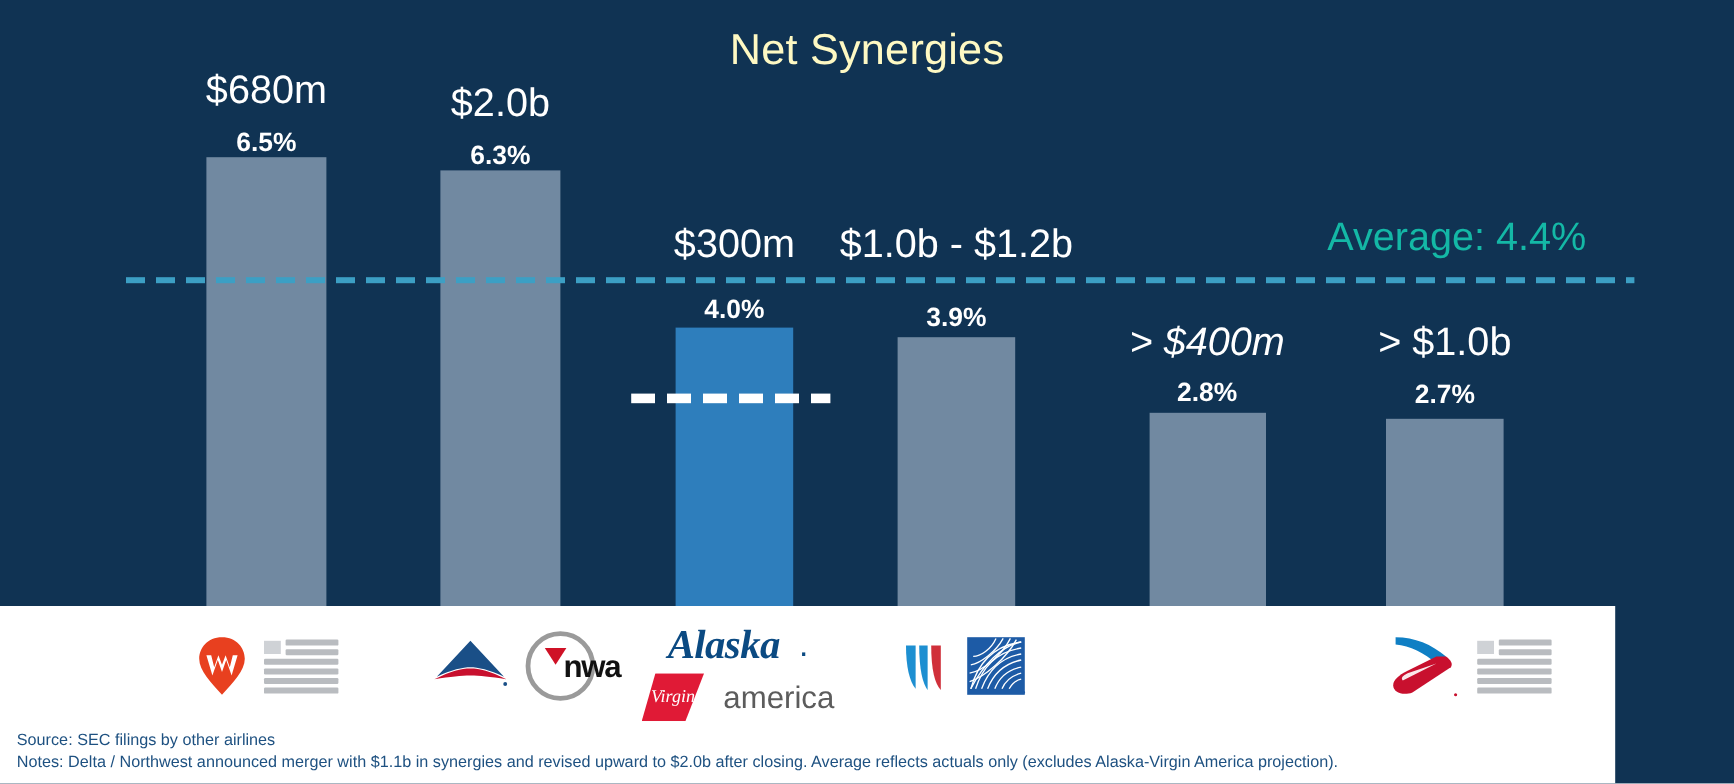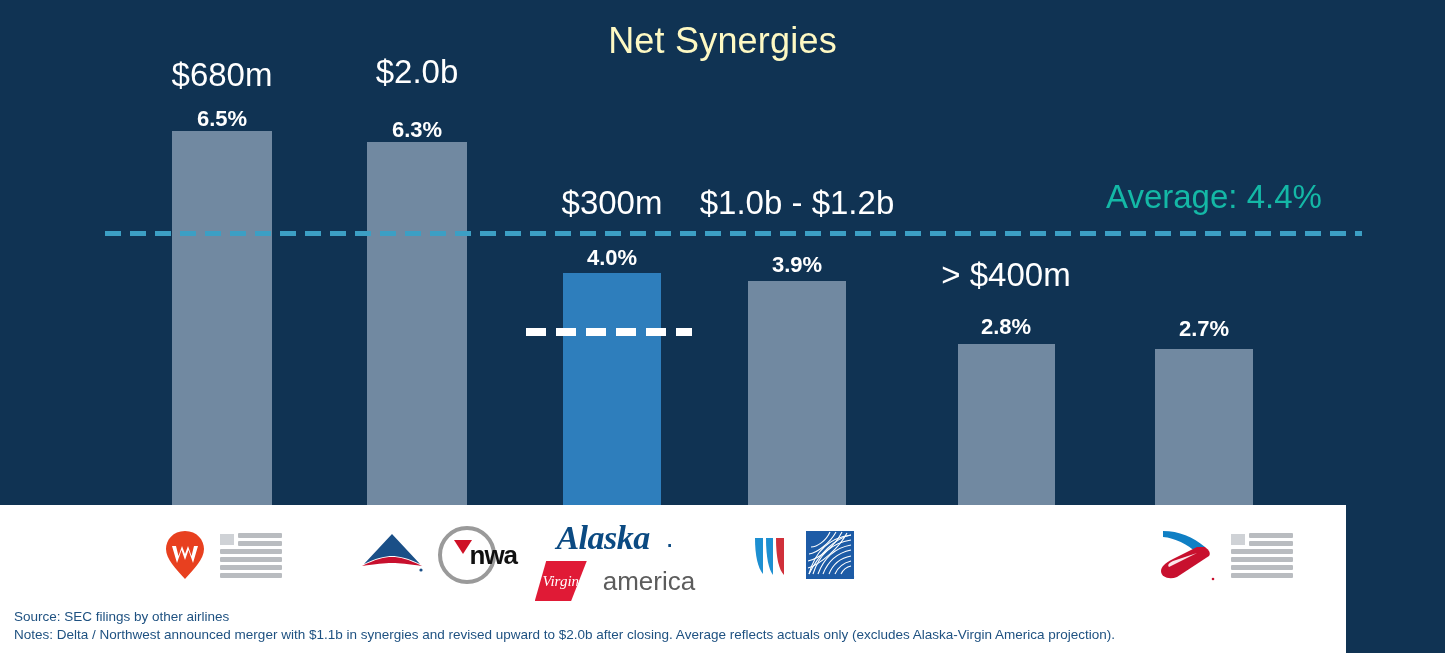--- a/index.html
+++ b/index.html
@@ -185,36 +185,37 @@
 
   <div id="chart-title">Net Synergies</div>
 
   <div id="plot-area">
 
     <div class="bar" style="left:172px; width:100px; height:374px;"></div>
     <div class="bar-value" style="left:122px; top:56px; width:200px;">$680m</div>
     <div class="bar-pct" style="left:132px; top:106px; width:180px;">6.5%</div>
 
     <div class="bar" style="left:367px; width:100px; height:363px;"></div>
-    <div class="bar-value" style="left:317px; top:53px; width:200px;">$2.0b</div>
+    <div class="bar-value" style="left:317px; top:67px; width:200px;">$2.0b</div>
     <div class="bar-pct" style="left:327px; top:117px; width:180px;">6.3%</div>
 
     <div class="bar highlight" style="left:563px; width:98px; height:232px;"></div>
     <div class="bar-value" style="left:512px; top:184px; width:200px;">$300m</div>
     <div class="bar-pct" style="left:522px; top:245px; width:180px;">4.0%</div>
 
     <div class="bar" style="left:748px; width:98px; height:224px;"></div>
     <div class="bar-value" style="left:677px; top:184px; width:240px;">$1.0b - $1.2b</div>
     <div class="bar-pct" style="left:707px; top:252px; width:180px;">3.9%</div>
 
     <div class="bar" style="left:958px; width:97px; height:161px;"></div>
-    <div class="bar-value" style="left:906px; top:256px; width:200px;">&gt; $400m</div>
+    <div class="bar-value" style="left:906px; top:266px; width:200px;font-style:italic;">&gt; $400m</div>
     <div class="bar-pct" style="left:916px; top:314px; width:180px;">2.8%</div>
 
     <div class="bar" style="left:1155px; width:98px; height:156px;"></div>
+    <div class="bar-value" style="left:1104px; top:266px; width:200px;">&gt; $1.0b</div>
     <div class="bar-pct" style="left:1114px; top:316px; width:180px;">2.7%</div>
 
     <div id="average-line"></div>
     <div id="average-label">Average: 4.4%</div>
 
     <div id="projection-line"></div>
   </div>
 
   <div id="logo-band">
 

